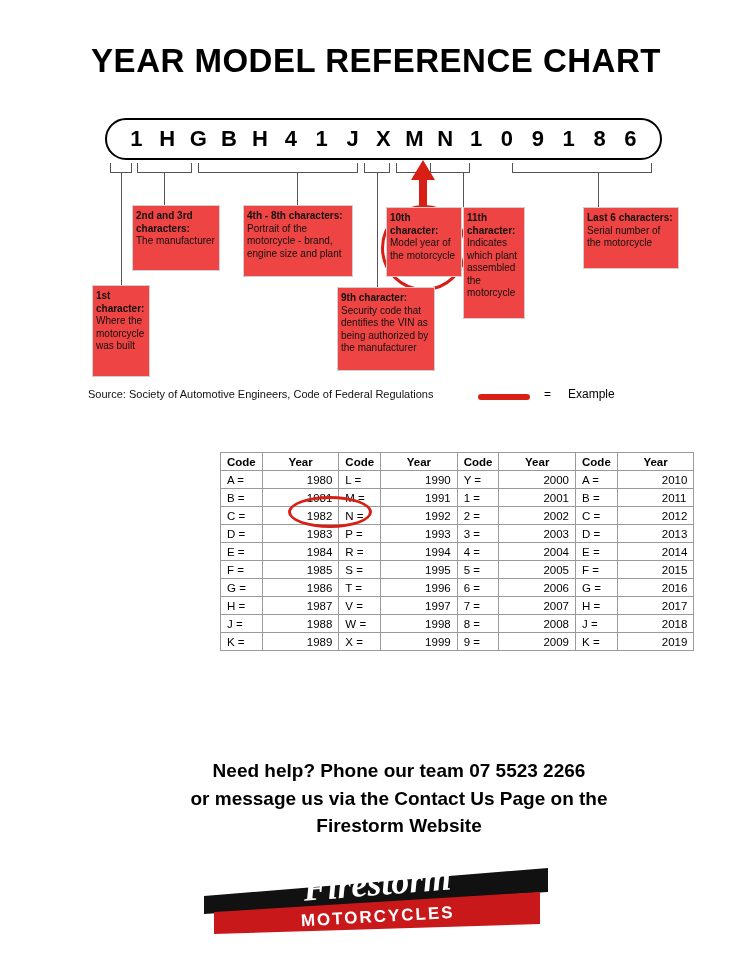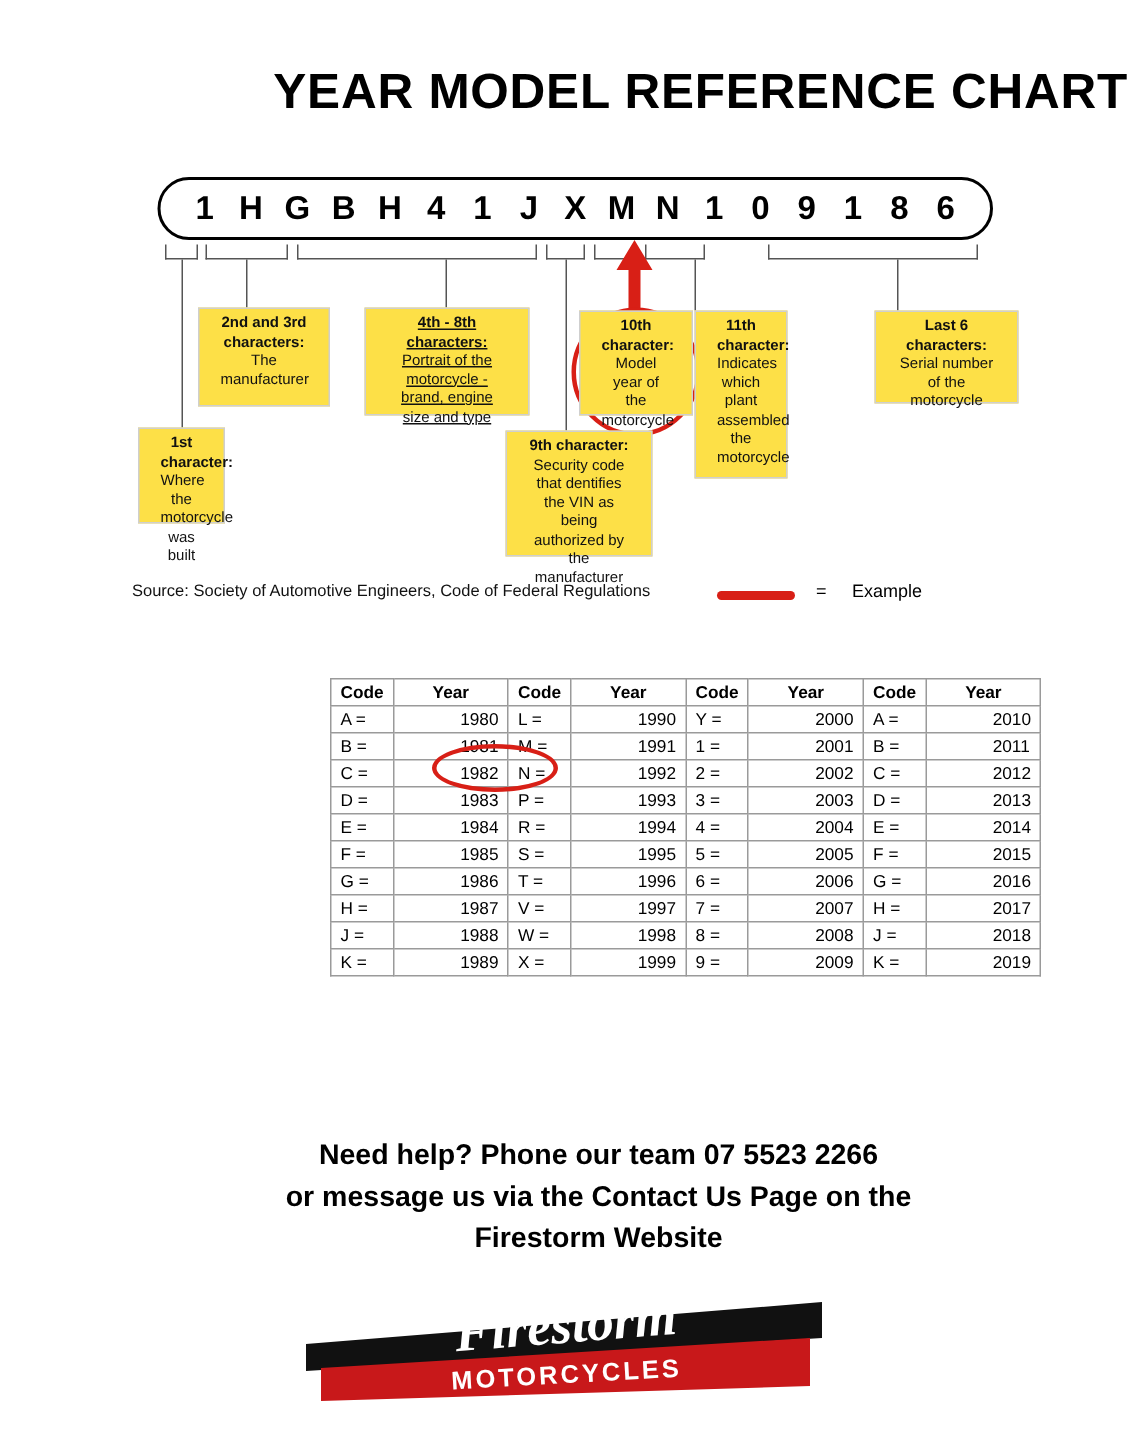--- a/index.html
+++ b/index.html
@@ -20,21 +20,21 @@
     width: 752px;
     height: 957px;
   }
 
   
   .title {
     position: absolute;
     top: 42px;
     left: 0;
     width: 752px;
-    text-align: right;
+    text-align: center;
     font-size: 33px;
     font-weight: bold;
     letter-spacing: 0.5px;
   }
 
   
   .vin-bar {
     position: absolute;
     top: 118px;
     left: 105px;
@@ -66,27 +66,27 @@
   }
   .vline {
     position: absolute;
     width: 0;
     border-left: 1px solid #555;
   }
 
   
   .callout {
     position: absolute;
-    background: #fde047;
+    background: #ef4444;
     border: 1px solid #cfcfcf;
     box-sizing: border-box;
-    text-align: center;
+    text-align: left;
     font-size: 10px;
     line-height: 1.25;
-    padding: 4px 14px;
+    padding: 4px 3px;
     color: #111;
   }
   .callout b {
     font-weight: bold;
   }
 
   
   .red-ellipse {
     position: absolute;
     border: 3px solid #d81f16;
@@ -233,33 +233,33 @@
 
   <div class="bracket" style="left:512px; top:163px; width:140px; height:10px;"></div>
   <div class="vline" style="left:598px; top:173px; height:34px;"></div>
 
   <svg class="red-arrow" style="left:408px; top:160px;" width="30" height="60" viewBox="0 0 30 60">
     <polygon points="15,0 27,20 19,20 19,60 11,60 11,20 3,20" fill="#d81f16"></polygon>
   </svg>
 
   <div class="red-ellipse" style="left:381px; top:205px; width:86px; height:86px;"></div>
 
-  <div class="callout" style="left:92px; top:285px; width:58px; height:64px;">
+  <div class="callout" style="left:92px; top:285px; width:58px; height:92px;">
     <b>1st character:</b>
     <div>Where the motorcycle was built</div>
   </div>
 
   <div class="callout" style="left:132px; top:205px; width:88px; height:66px;">
     <b>2nd and 3rd characters:</b>
     <div>The manufacturer</div>
   </div>
 
-  <div class="callout" style="left:243px; top:205px; width:110px; height:72px;text-decoration:underline;">
+  <div class="callout" style="left:243px; top:205px; width:110px; height:72px;">
     <b>4th - 8th characters:</b>
-    <div>Portrait of the motorcycle - brand, engine size and type</div>
+    <div>Portrait of the motorcycle - brand, engine size and plant</div>
   </div>
 
   <div class="callout" style="left:337px; top:287px; width:98px; height:84px;">
     <b>9th character:</b>
     <div>Security code that dentifies the VIN as being authorized by the manufacturer</div>
   </div>
 
   <div class="callout" style="left:386px; top:207px; width:76px; height:70px;">
     <b>10th character:</b>
     <div>Model year of the motorcycle</div>

